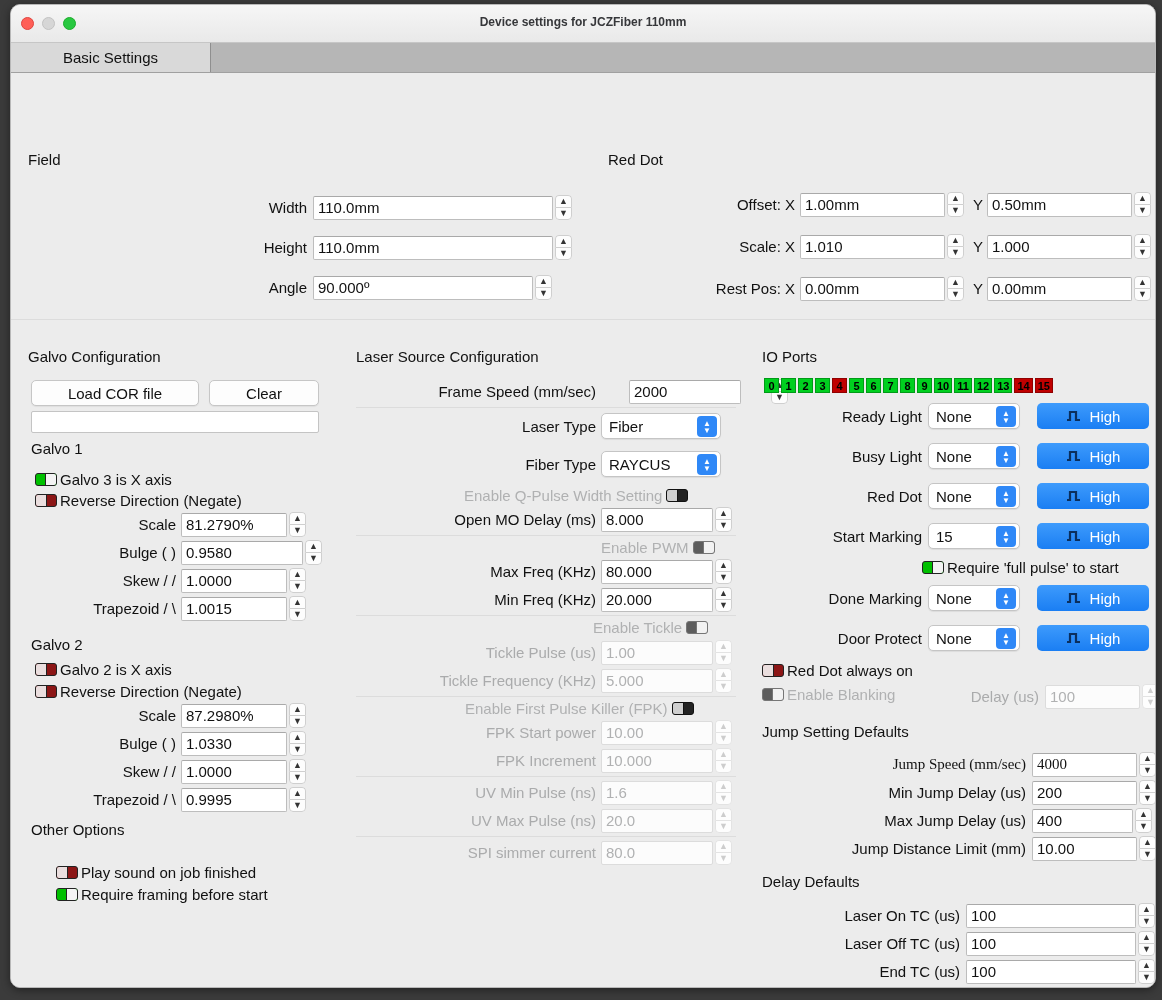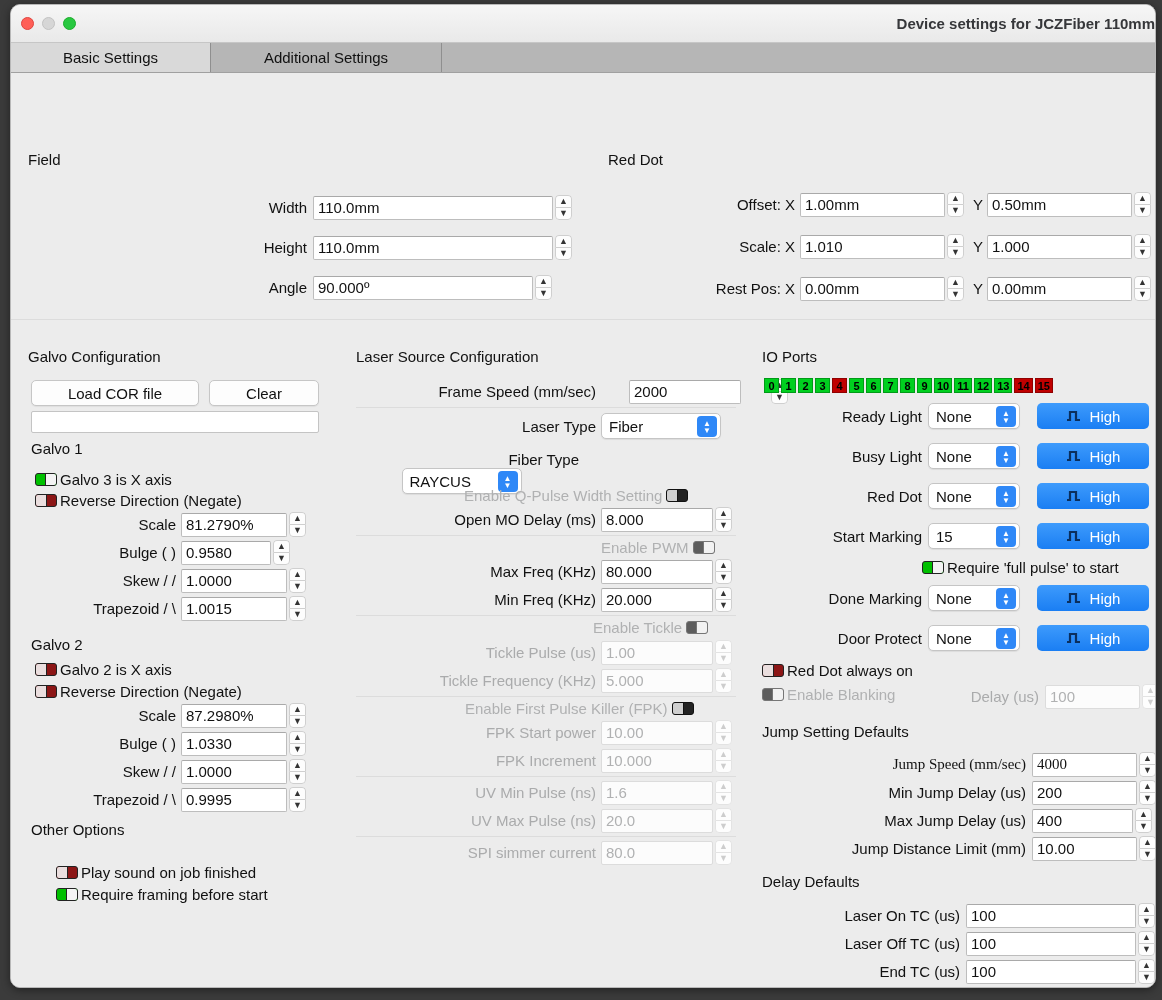--- a/index.html
+++ b/index.html
@@ -30,22 +30,22 @@
   .traffic {
     position: absolute; left: 10px; top: 12px;
     display: flex; gap: 8px;
   }
   .light { width: 13px; height: 13px; border-radius: 50%; }
   .light.red { background: #ff5f57; border: 1px solid #e0443e; }
   .light.yellow { background: #d6d6d6; border: 1px solid #c2c2c2; }
   .light.green { background: #28c840; border: 1px solid #1dad2b; }
   .title {
     position: absolute; left: 0; right: 0; top: 10px;
-    text-align: right;
-    font-size: 15px; font-weight: bold; color: #36373a;
+    text-align: center;
+    font-size: 12px; font-weight: bold; color: #36373a;
   }
   
   .tabbar {
     display: flex; height: 30px;
     background: #b6b6b6;
     border-bottom: 1px solid #a0a0a0;
   }
   .tab {
     display: flex; align-items: center; justify-content: center;
     font-size: 15px; color: #111;
@@ -179,23 +179,20 @@
       <div class="light yellow"></div>
       <div class="light green"></div>
     </div>
     <div class="title">Device settings for JCZFiber 110mm</div>
   </div>
 
   <div class="tabbar">
     <div class="tab w1">
       <span>Basic Settings</span>
     </div>
-    <div class="tab w2">
-      <span>Additional Settings</span>
-    </div>
     <div class="tabfill"></div>
   </div>
 
   <div class="content">
 
     <div class="sectitle" style="left:17px; top:78px;">Field</div>
 
     <div class="row" style="left:240px; top:122px; width:330px;">
       <div class="lbl" style="width:56px;">Width</div>
       <div class="tf" style="width:240px; margin-left:6px;">110.0mm</div>
@@ -292,21 +289,21 @@
     <div class="row" style="left:20px; top:439px;">
       <div class="lbl" style="width:145px;">Scale</div>
       <div class="tf" style="width:106px; margin-left:5px;">81.2790%</div>
       <div class="stp">
           <div>▲</div>
           <div>▼</div>
         </div>
     </div>
     <div class="row" style="left:20px; top:467px;">
       <div class="lbl" style="width:145px;">Bulge ( )</div>
-      <div class="tf" style="width:90px; margin-left:5px;">0.9580</div>
+      <div class="tf" style="width:122px; margin-left:5px;">0.9580</div>
       <div class="stp">
           <div>▲</div>
           <div>▼</div>
         </div>
     </div>
     <div class="row" style="left:20px; top:495px;">
       <div class="lbl" style="width:145px;">Skew  / /</div>
       <div class="tf" style="width:106px; margin-left:5px;">1.0000</div>
       <div class="stp">
           <div>▲</div>
@@ -393,21 +390,21 @@
     <div class="row" style="left:345px; top:340px;">
       <div class="lbl" style="width:240px;">Laser Type</div>
       <div class="pop" style="width:120px; margin-left:5px;">
         <span>Fiber</span>
         <span class="popbadge">
             <span>▲</span>
             <span>▼</span>
           </span>
       </div>
     </div>
-    <div class="row" style="left:328px; top:378px;flex-direction:column;">
+    <div class="row" style="left:345px; top:378px;">
       <div class="lbl" style="width:240px;">Fiber Type</div>
       <div class="pop" style="width:120px; margin-left:5px;">
         <span>RAYCUS</span>
         <span class="popbadge">
             <span>▲</span>
             <span>▼</span>
           </span>
       </div>
     </div>
 

